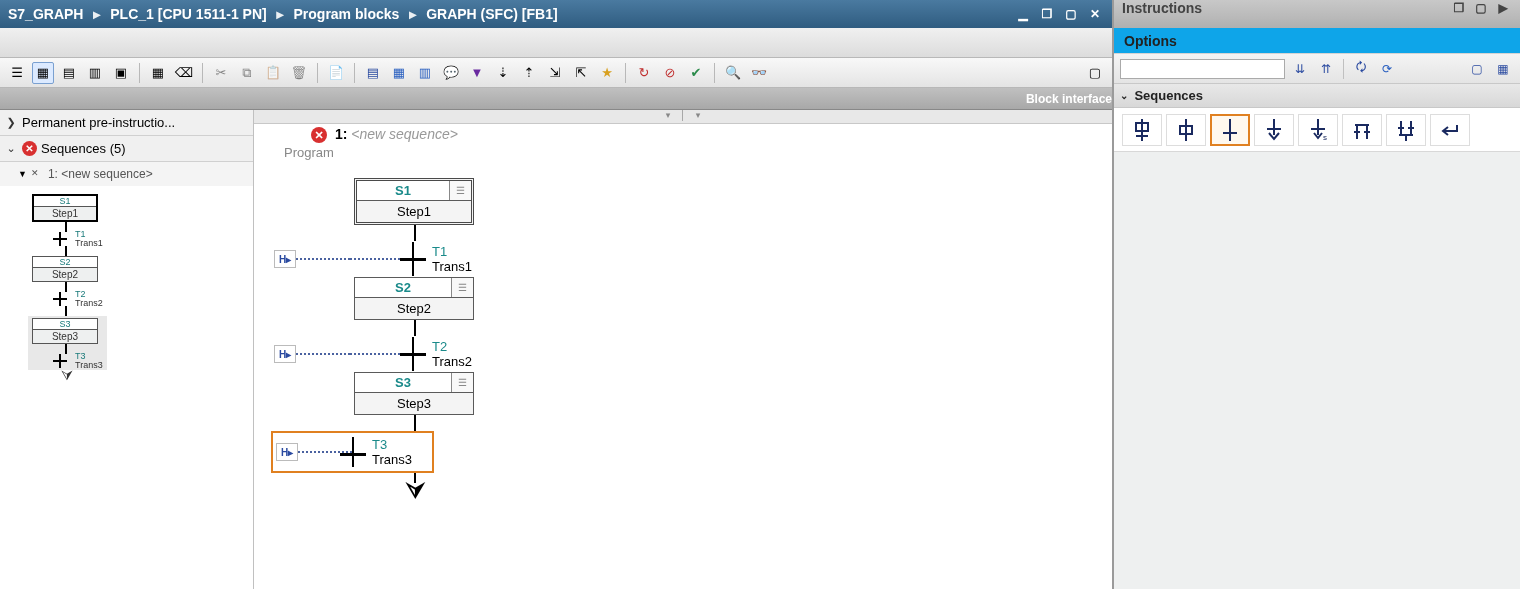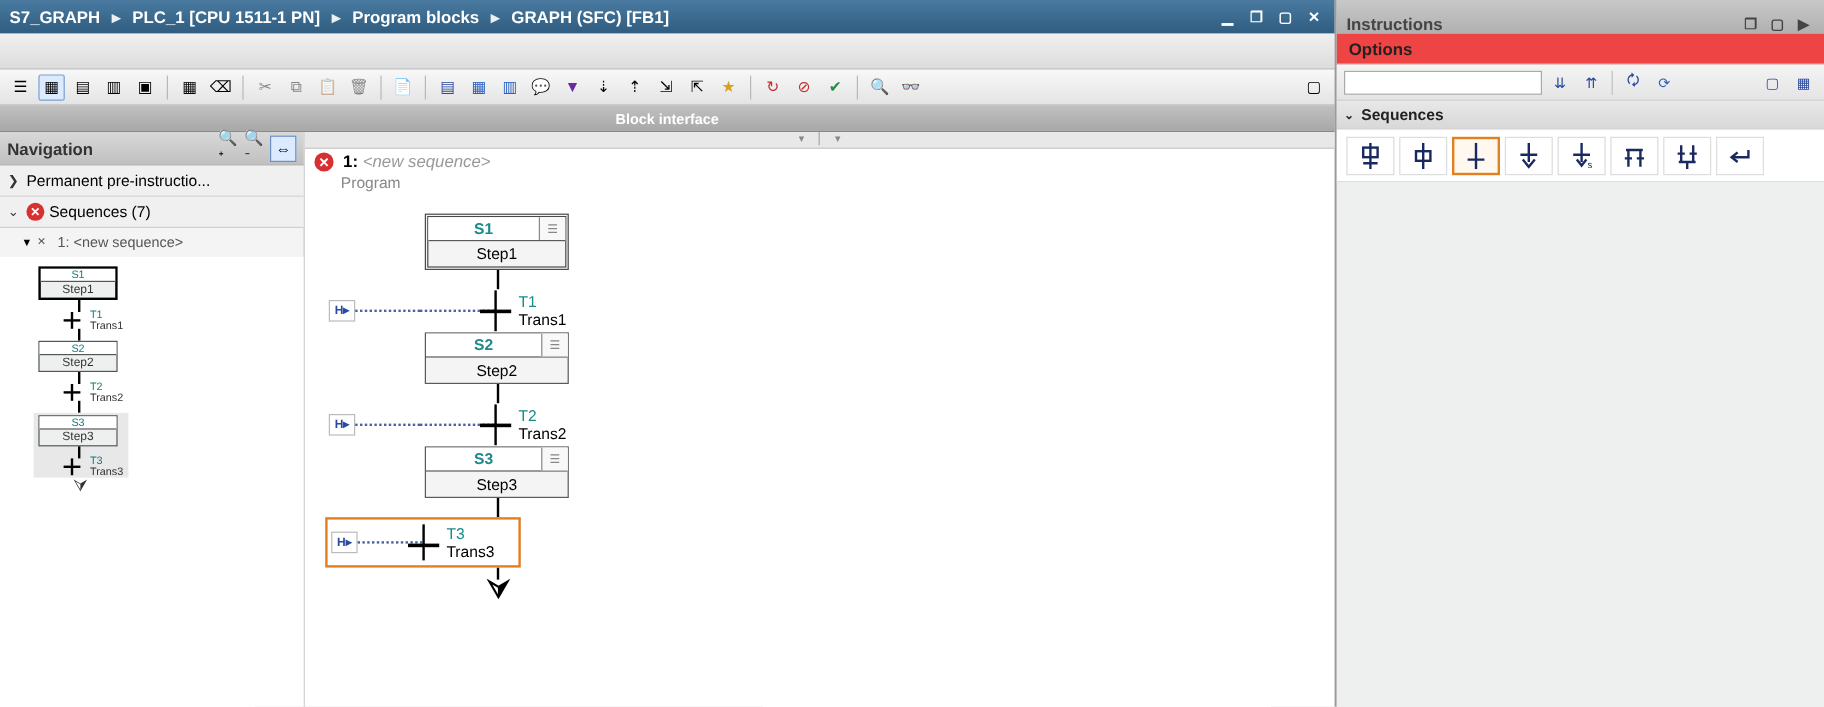--- a/index.html
+++ b/index.html
@@ -14,21 +14,21 @@
 .titlebar .win-buttons span { width: 18px; height: 16px; display: inline-flex; align-items: center; justify-content: center; font-size: 12px; cursor: pointer; }
 
 .gray-strip { height: 30px; background: linear-gradient(#f0f0f0,#dcdcdc); border-bottom: 1px solid #b8b8b8; }
 
 .main-toolbar { height: 30px; background: linear-gradient(#f8f8f8,#e4e4e4); border-bottom: 1px solid #b8b8b8; display: flex; align-items: center; padding: 0 6px; gap: 4px; }
 .main-toolbar .tbtn { width: 22px; height: 22px; display: inline-flex; align-items: center; justify-content: center; border: 1px solid transparent; border-radius: 2px; cursor: pointer; font-size: 13px; }
 .main-toolbar .tsep { width: 1px; height: 20px; background: #b8b8b8; margin: 0 3px; }
 .main-toolbar .spacer { flex: 1; }
 .main-toolbar .tbtn.sel { border-color: #7aa0d0; background: #dceaff; }
 
-.block-iface { height: 22px; background: linear-gradient(#c0c0c0,#a8a8a8); color: #fff; text-align: center; font-size: 12px; font-weight: 600; line-height: 22px; border-bottom: 1px solid #888; }
+.block-iface { height: 22px; background: linear-gradient(#c0c0c0,#a8a8a8); color: #fff; text-align: right; font-size: 12px; font-weight: 600; line-height: 22px; border-bottom: 1px solid #888; }
 
 .body-area { flex: 1; display: flex; min-height: 0; }
 
 
 .nav-col { width: 254px; background: #f4f4f4; border-right: 1px solid #c0c0c0; display: flex; flex-direction: column; }
 .nav-header { height: 28px; background: linear-gradient(#d8d8d8,#c0c0c0); display: flex; align-items: center; padding: 0 6px; border-bottom: 1px solid #a0a0a0; }
 .nav-header .nav-title { flex: 1; font-size: 14px; font-weight: 600; color: #333; }
 .nav-header .nbtn { width: 22px; height: 22px; display: inline-flex; align-items: center; justify-content: center; cursor: pointer; font-size: 13px; border:1px solid transparent; }
 .nav-header .nbtn.sel { border: 1px solid #6a90c0; background: #dceaff; }
 
@@ -49,21 +49,21 @@
 .mini-trans .cross { position:relative; width:2px; height:14px; background:#000;}
 .mini-trans .cross::after{content:''; position:absolute; left:-6px; top:6px; width:14px; height:2px; background:#000;}
 .mini-trans .tl { margin-left:14px; font-size:9px; line-height:9px;}
 .mini-trans .tl .tn{ color:#1a7a7a;}
 .mini-arrow { margin-left:29px; font-size:14px; line-height:10px;}
 .mini-sel { background:#e8e8e8; padding:2px 4px; margin-left:-4px; display:inline-block;}
 
 
 .canvas-col { flex:1; display:flex; flex-direction:column; background:#fff; }
 .tab-strip { height:14px; background:#e8e8e8; border-bottom:1px solid #c8c8c8; display:flex; justify-content:center; gap:10px; font-size:9px; color:#888;}
-.canvas-head { padding:2px 8px; font-size:14px; color:#444;}
+.canvas-head { padding:2px 26px; font-size:14px; color:#444;margin-left:31px;}
 .canvas-head .err-icon { width:16px; height:16px; border-radius:50%; background:#d83030; color:#fff; font-size:11px; display:inline-flex; align-items:center; justify-content:center; font-weight:700; margin-right:4px; vertical-align:middle;}
 .canvas-head .seq-num { font-weight:700; color:#000;}
 .canvas-head .seq-placeholder { color:#999; font-style:italic;}
 .canvas-comment { padding:0 16px 18px 30px; font-size:13px; color:#888;}
 .seq-canvas { padding-left:20px; font-size:13px; }
 
 .big-step { width:120px; border:1px solid #5a5a5a; text-align:center; margin-left:80px; background:#f4f4f4;}
 .big-step.initial { border:3px double #4a4a4a;}
 .big-step .bs-top { display:flex; border-bottom:1px solid #5a5a5a; background:#fff;}
 .big-step .bs-num { flex:1; color:#1a8a8a; font-weight:600; padding:2px 0;}
@@ -75,24 +75,24 @@
 .big-trans-row .dots { flex:0 0 54px; border-top:2px dotted #4a62a0; height:0;}
 .big-trans-row .tcross { position:relative; width:2px; height:34px; background:#000;}
 .big-trans-row .tcross::after { content:''; position:absolute; left:-12px; top:16px; width:26px; height:3px; background:#000;}
 .big-trans-row .tlabels { margin-left:18px; font-size:13px; line-height:15px;}
 .big-trans-row .tlabels .tn { color:#1a8a8a;}
 .big-sel-box { border:2px solid #e08020; padding:3px 20px 3px 3px; margin-left:-3px; display:inline-flex;}
 .end-arrow { margin-left:132px; font-size:22px; line-height:16px; font-weight:700;}
 
 
 .instr-pane { flex:1; display:flex; flex-direction:column; background:#f0f0f0;}
-.instr-title { height:28px; background: linear-gradient(#c8c8c8,#b0b0b0); color:#444; display:flex; align-items:flex-end; padding:0 8px; font-size:14px; font-weight:600;}
+.instr-title { height:28px; background: linear-gradient(#c8c8c8,#b0b0b0); color:#444; display:flex; align-items:flex-start; padding:0 8px; font-size:14px; font-weight:600;}
 .instr-title .sp { flex:1;}
 .instr-title .wb { width:18px; height:16px; display:inline-flex; align-items:center; justify-content:center; cursor:pointer; font-size:12px; margin-left:4px;}
-.opts-label { height:26px; display:flex; align-items:center; padding:0 10px; font-size:14px; font-weight:600; color:#222; background:#ef4444; border-bottom:1px solid #d4d4d4;}
+.opts-label { height:26px; display:flex; align-items:center; padding:0 10px; font-size:14px; font-weight:600; color:#222; background:#0ea5e9; border-bottom:1px solid #d4d4d4;}
 .instr-toolbar { height:30px; background:linear-gradient(#f4f4f4,#e4e4e4); display:flex; align-items:center; padding:0 6px; gap:4px; border-bottom:1px solid #c8c8c8;}
 .instr-toolbar input { flex:0 0 148px; height:20px; border:1px solid #aaa; padding:0 4px; font-size:12px;}
 .instr-toolbar .ibtn { width:22px; height:22px; display:inline-flex; align-items:center; justify-content:center; cursor:pointer; font-size:12px; color:#2a4aa0;}
 .instr-toolbar .isep { width:1px; height:20px; background:#c0c0c0; margin:0 2px;}
 .instr-toolbar .isp { flex:1;}
 .fav-header { height:24px; background:linear-gradient(#e8e8e8,#d8d8d8); display:flex; align-items:center; padding:0 6px; font-size:13px; font-weight:600; color:#222; border-bottom:1px solid #c8c8c8;}
 .fav-header .chev { font-size:10px; margin-right:6px;}
 .fav-row { height:44px; background:#fff; display:flex; align-items:center; padding:0 8px; gap:4px; border-bottom:1px solid #d8d8d8;}
 .fav-row .fav { width:40px; height:32px; border:1px solid #ddd; display:inline-flex; align-items:center; justify-content:center; font-size:18px; color:#1a2a60; background:#fff; cursor:pointer;}
 .fav-row .fav.sel { border:2px solid #e08020; background:#fff8ee;}
@@ -161,34 +161,28 @@
     <span class="tbtn">👓</span>
     <span class="spacer"></span>
     <span class="tbtn">▢</span>
   </div>
 
   <div class="block-iface">Block interface</div>
 
   <div class="body-area">
 
     <div class="nav-col">
-      <div class="nav-header">
-        <span class="nav-title">Navigation</span>
-        <span class="nbtn">🔍⁺</span>
-        <span class="nbtn">🔍⁻</span>
-        <span class="nbtn sel">⇔</span>
-      </div>
       <div class="nav-row">
         <span class="chev">❯</span>
         <span class="label">Permanent pre-instructio...</span>
       </div>
       <div class="nav-row">
         <span class="chev">⌄</span>
         <span class="err-icon">✕</span>
-        <span class="label">Sequences (7)</span>
+        <span class="label">Sequences (5)</span>
       </div>
       <div class="nav-seq-row">
         <span class="tri">▼</span>
         <span class="err-icon" style="width:13px;height:13px;font-size:9px;">✕</span>
         <span>1: &lt;new sequence&gt;</span>
       </div>
 
       <div class="nav-canvas">
         <div class="mini-step" style="border:2px solid #000">
           <div class="ms-num">S1</div>

